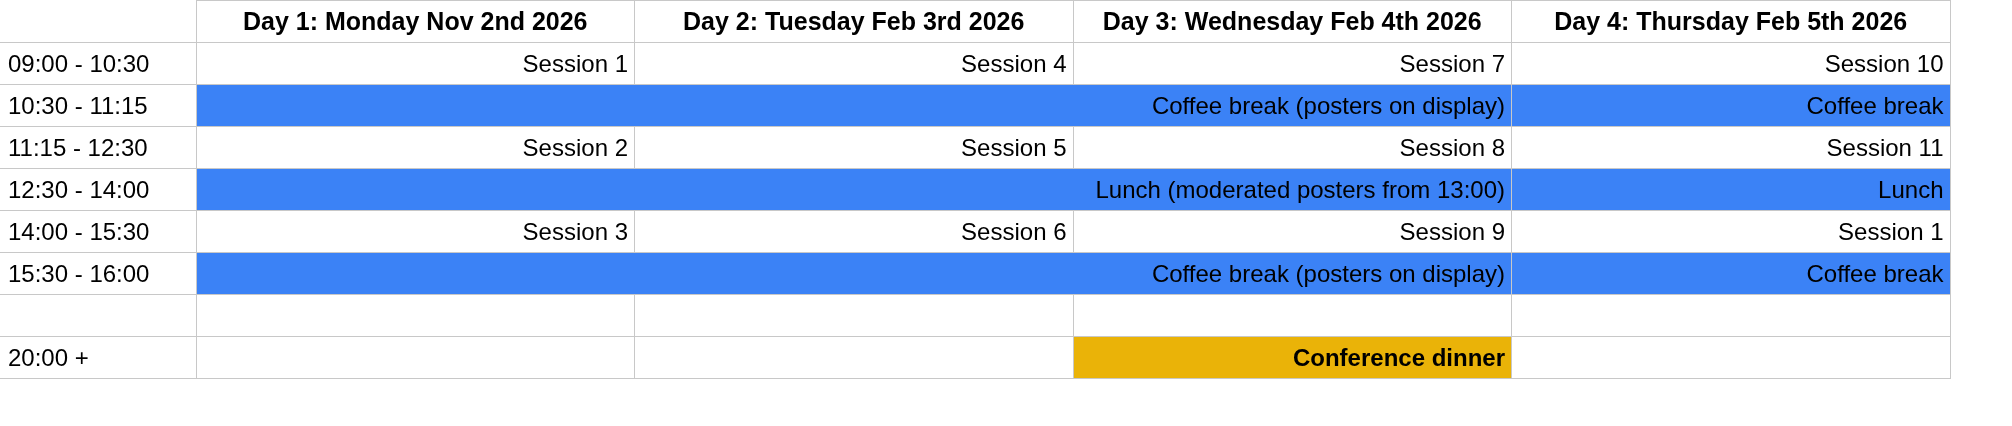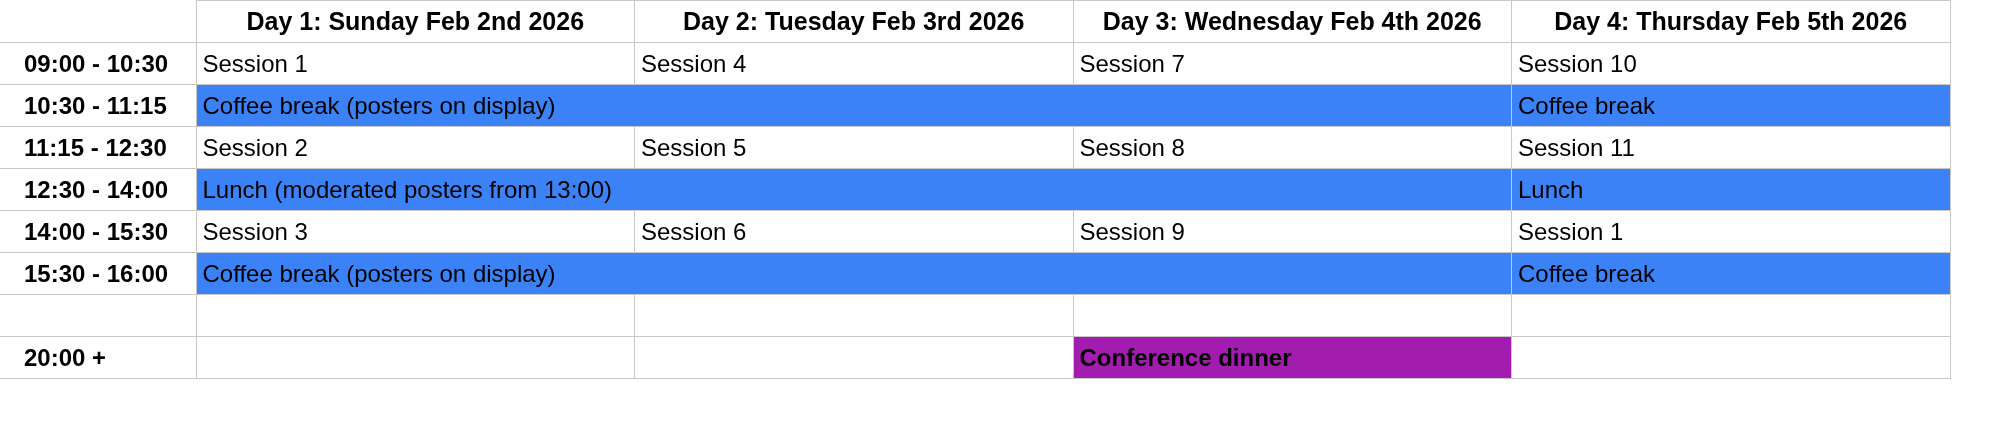--- a/index.html
+++ b/index.html
@@ -23,50 +23,50 @@
     margin: 0;
   }
   table.schedule col.time-col { width: 196px; }
   table.schedule col.day-col  { width: 438.5px; }
   table.schedule th, table.schedule td {
     border: 1px solid #c8c8c8;
     height: 41px;
     padding: 0 6px;
     font-size: 24px;
     color: #000000;
-    text-align: left;
+    text-align: right;
     vertical-align: middle;
     white-space: nowrap;
     overflow: hidden;
   }
   table.schedule thead th {
     font-weight: bold;
     font-size: 25px;
     text-align: center;
   }
   table.schedule thead th.corner {
     border-top: none;
     border-left: none;
     border-right: 1px solid #c8c8c8;
     background: #ffffff;
   }
   table.schedule tbody td.time-cell {
     text-align: left;
-    font-weight: bold;
+    font-weight: normal;
     border-left: none;
-    padding-left: 24px;
+    padding-left: 8px;
   }
   td.break {
     background: #3b82f6;
   }
   td.reception {
     background: #dfe9d5;
   }
   td.dinner {
-    background: #a21caf;
+    background: #eab308;
     font-weight: bold;
   }
   td.empty {
     background: #ffffff;
   }
 </style>
 </head>
 <body>
 
 <div class="schedule-wrap">
@@ -74,21 +74,21 @@
     <colgroup>
       <col class="time-col">
       <col class="day-col">
       <col class="day-col">
       <col class="day-col">
       <col class="day-col">
     </colgroup>
     <thead>
       <tr>
         <th class="corner"></th>
-        <th>Day 1: Sunday Feb 2nd 2026</th>
+        <th>Day 1: Monday Nov 2nd 2026</th>
         <th>Day 2: Tuesday Feb 3rd 2026</th>
         <th>Day 3: Wednesday Feb 4th 2026</th>
         <th>Day 4: Thursday Feb 5th 2026</th>
       </tr>
     </thead>
     <tbody id="schedule-body">
         <tr>
           <td class="time-cell">09:00 - 10:30</td>
           <td class="empty">Session 1</td>
           <td class="empty">Session 4</td>

